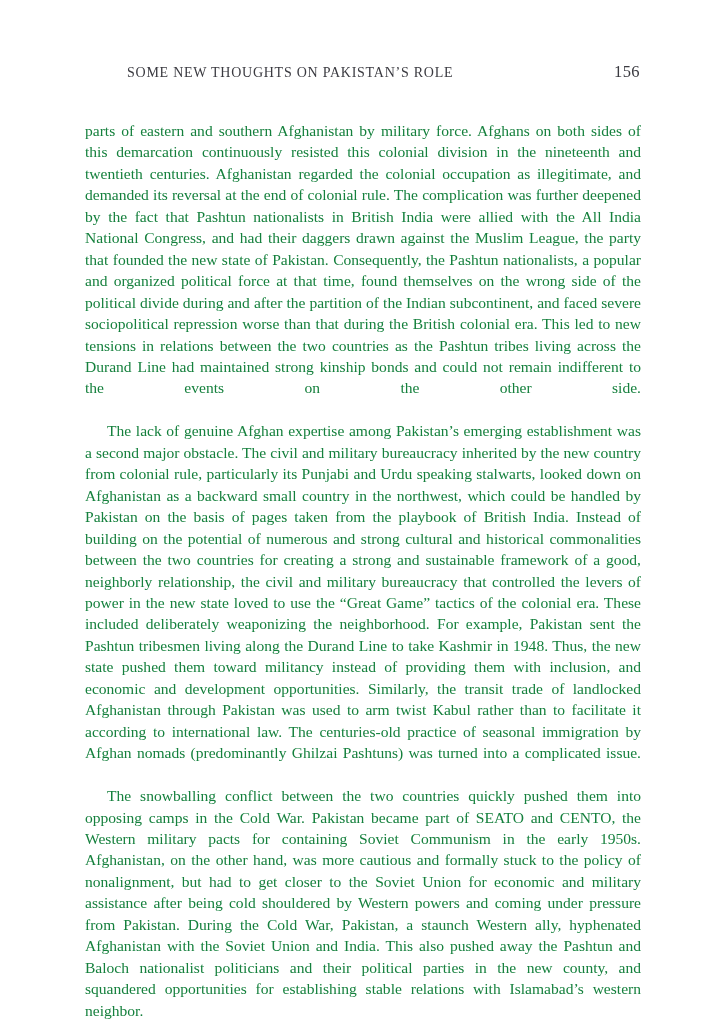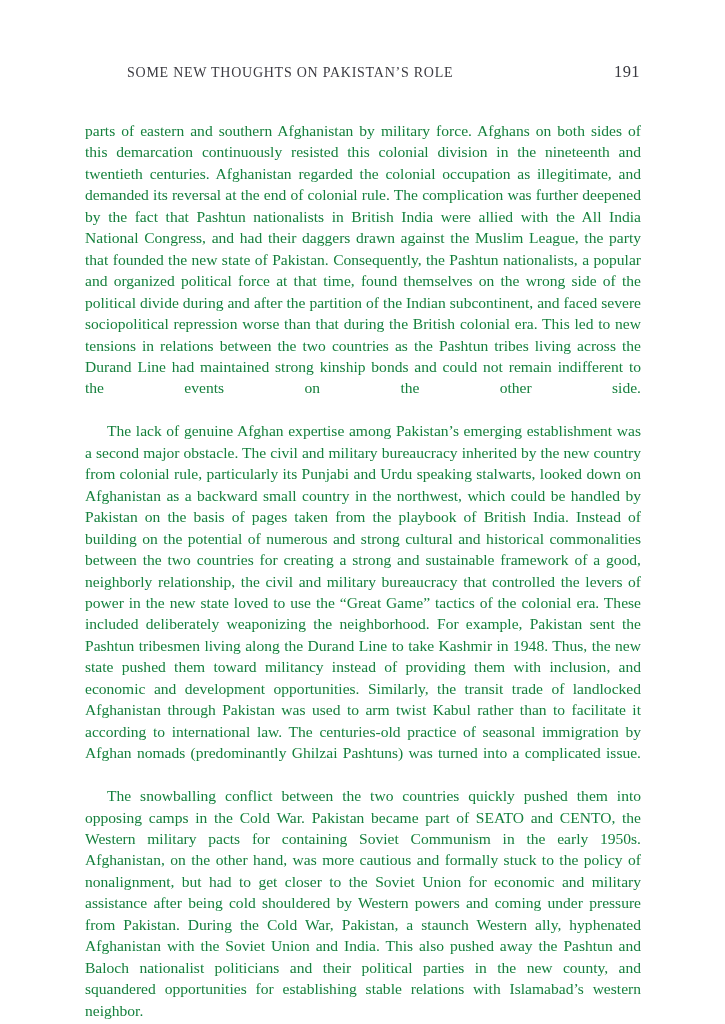--- a/index.html
+++ b/index.html
@@ -78,21 +78,21 @@
     width: 100%;
   }
 </style>
 </head>
 <body>
 
 <div class="page">
 
   <div class="running-head">
     <span class="running-head-title">SOME NEW THOUGHTS ON PAKISTAN’S ROLE</span>
-    <span class="running-head-folio">191</span>
+    <span class="running-head-folio">156</span>
   </div>
 
   <div class="textblock">
     <p class="para">parts of eastern and southern Afghanistan by military force. Afghans on both sides of this demarcation continuously resisted this colonial division in the nineteenth and twentieth centuries. Afghanistan regarded the colonial occupation as illegitimate, and demanded its reversal at the end of colonial rule. The complication was further deepened by the fact that Pashtun nationalists in British India were allied with the All India National Congress, and had their daggers drawn against the Muslim League, the party that founded the new state of Pakistan. Consequently, the Pashtun nationalists, a popular and organized political force at that time, found themselves on the wrong side of the political divide during and after the partition of the Indian subcontinent, and faced severe sociopolitical repression worse than that during the British colonial era. This led to new tensions in relations between the two countries as the Pashtun tribes living across the Durand Line had maintained strong kinship bonds and could not remain indifferent to the events on the other side.</p>
     <p class="para indent">The lack of genuine Afghan expertise among Pakistan’s emerging establishment was a second major obstacle. The civil and military bureaucracy inherited by the new country from colonial rule, particularly its Punjabi and Urdu speaking stalwarts, looked down on Afghanistan as a backward small country in the northwest, which could be handled by Pakistan on the basis of pages taken from the playbook of British India. Instead of building on the potential of numerous and strong cultural and historical commonalities between the two countries for creating a strong and sustainable framework of a good, neighborly relationship, the civil and military bureaucracy that controlled the levers of power in the new state loved to use the “Great Game” tactics of the colonial era. These included deliberately weaponizing the neighborhood. For example, Pakistan sent the Pashtun tribesmen living along the Durand Line to take Kashmir in 1948. Thus, the new state pushed them toward militancy instead of providing them with inclusion, and economic and development opportunities. Similarly, the transit trade of landlocked Afghanistan through Pakistan was used to arm twist Kabul rather than to facilitate it according to international law. The centuries-old practice of seasonal immigration by Afghan nomads (predominantly Ghilzai Pashtuns) was turned into a complicated issue.</p>
     <p class="para indent">The snowballing conflict between the two countries quickly pushed them into opposing camps in the Cold War. Pakistan became part of SEATO and CENTO, the Western military pacts for containing Soviet Communism in the early 1950s. Afghanistan, on the other hand, was more cautious and formally stuck to the policy of nonalignment, but had to get closer to the Soviet Union for economic and military assistance after being cold shouldered by Western powers and coming under pressure from Pakistan. During the Cold War, Pakistan, a staunch Western ally, hyphenated Afghanistan with the Soviet Union and India. This also pushed away the Pashtun and Baloch nationalist politicians and their political parties in the new county, and squandered opportunities for establishing stable relations with Islamabad’s western neighbor.</p>
   </div>
 
 </div>
 

